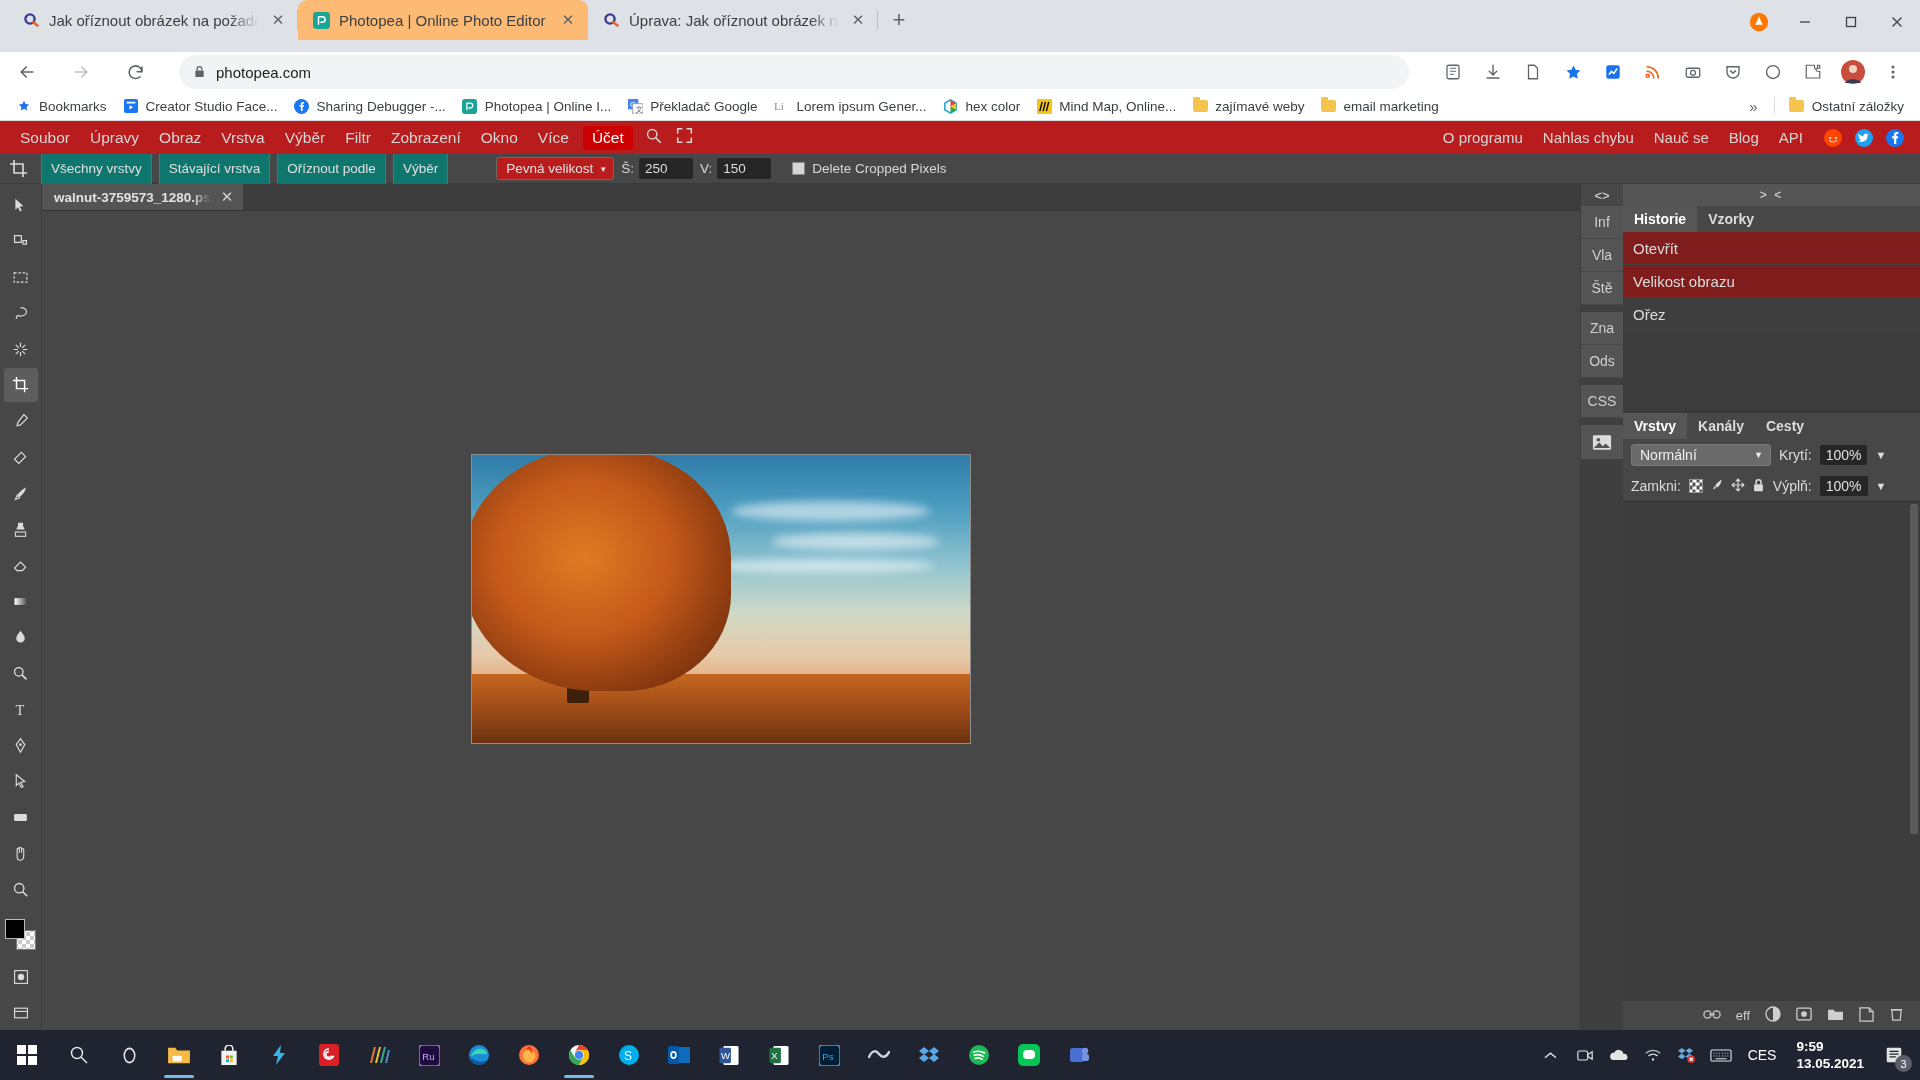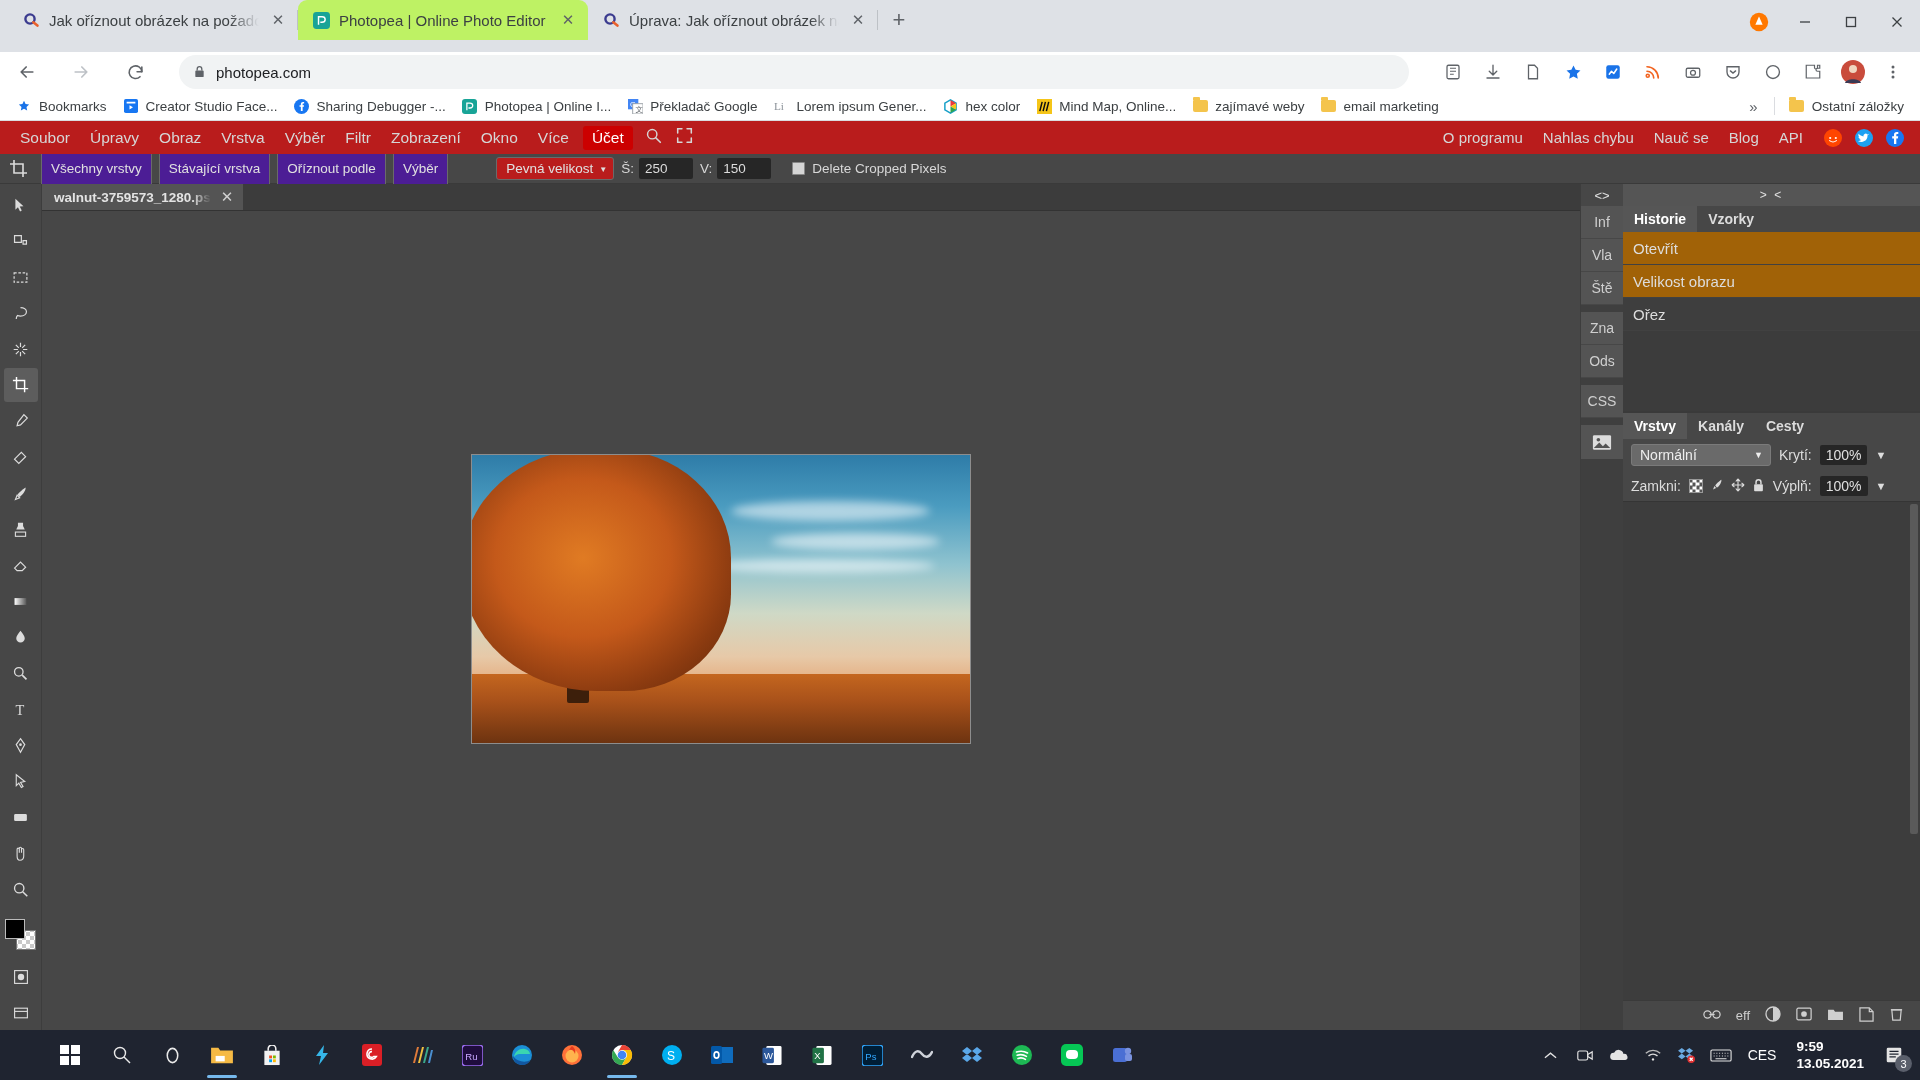--- a/index.html
+++ b/index.html
@@ -16,21 +16,21 @@
   .tabstrip { height:44px; background:#dee1e6; display:flex; align-items:flex-end; padding-left:8px; position:relative; }
   .tab {
     height:40px; width:290px; display:flex; align-items:center; gap:9px;
     padding:0 10px 0 14px; border-radius:9px 9px 0 0; position:relative;
     font-size:15px; color:#3c4043; overflow:hidden;
   }
   .tab.inactive { background:transparent; }
   .tab.inactive::after {
     content:""; position:absolute; right:0; top:10px; height:20px; width:1px; background:#bdc1c6;
   }
-  .tab.active { background:#bef264; }
+  .tab.active { background:#fdba74; }
   .tab-favicon { width:18px; height:18px; flex:0 0 18px; display:flex; align-items:center; justify-content:center; }
   .tab-title { flex:1; white-space:nowrap; overflow:hidden; font-size:15px; }
   .tab.inactive .tab-title { -webkit-mask-image: linear-gradient(to right, #000 86%, transparent 100%); mask-image: linear-gradient(to right,#000 86%, transparent 100%); }
   .tab-close { width:20px; height:20px; flex:0 0 20px; display:flex; align-items:center; justify-content:center; color:#5f6368; font-size:15px; }
   .newtab { width:30px;height:30px; margin:0 0 5px 6px; display:flex;align-items:center;justify-content:center; font-size:22px; color:#5f6368; font-weight:300;}
 
   .wincontrols { position:absolute; right:0; top:0; height:44px; display:flex; align-items:center; }
   .wc-btn { width:46px; height:44px; display:flex; align-items:center; justify-content:center; color:#3c4043; }
 
   .toolbar { height:48px; background:#fff; display:flex; align-items:center; padding:0 9px; gap:18px;margin-top:12px; }
@@ -57,21 +57,21 @@
   .ppa { flex:1; background:#474747; display:flex; flex-direction:column; position:relative; }
 
   .pp-menubar { height:33px; background:#b91c1c; display:flex; align-items:center; padding-left:10px; font-size:15.5px; color:#d6d6d6; position:relative;}
   .mi { padding:4px 10px; cursor:default; white-space:nowrap;}
   .mi.acct { background:#cc0000; color:#fff; border-radius:3px; padding:3px 9px; margin:0 4px;}
   .mi-right { position:absolute; right:14px; display:flex; align-items:center; gap:0px; }
   .mi-right .mi { font-size:15px; }
   .soc { width:22px;height:22px;border-radius:50%; display:inline-flex;align-items:center;justify-content:center;margin-left:9px; color:#d6d6d6;}
 
   .pp-optbar { height:30px; background:#474747; display:flex; align-items:center; gap:7px; padding-left:8px; font-size:13.5px; color:#d8d8d8; border-bottom:1px solid #3a3a3a;}
-  .opt-btn { background:#4c1d95; border:1px solid #6a6a6a; border-radius:3px; padding:19px 9px; white-space:nowrap; color:#e0e0e0;text-align:right;}
+  .opt-btn { background:#0f766e; border:1px solid #6a6a6a; border-radius:3px; padding:19px 9px; white-space:nowrap; color:#e0e0e0;text-align:right;}
   .opt-select { background:#b91c1c; border:1px solid #6a6a6a; border-radius:3px; padding:3px 20px 3px 9px; position:relative; color:#e0e0e0;}
   .opt-select .caret { position:absolute; right:6px; top:50%; transform:translateY(-50%); font-size:8px;}
   .opt-field { display:flex; align-items:center; gap:5px; }
   .opt-input { background:#262626; border:none; border-radius:2px; color:#dcdcdc; width:54px; padding:3px 6px; font-size:13.5px; font-family:"Liberation Sans",sans-serif;}
   .opt-check { display:flex; align-items:center; gap:7px; margin-left:14px;}
   .chkbox { width:13px;height:13px; background:#d5d5d5; border:1px solid #888; border-radius:1px;}
   .crop-tool-ico { width:22px;height:22px; margin-right:4px; display:flex;align-items:center;justify-content:center;}
 
   .pp-body { flex:1; display:flex; min-height:0; }
 
@@ -101,21 +101,21 @@
   .rail-top { height:22px; display:flex;align-items:center;justify-content:center; font-size:13px; color:#e3e3e3; width:100%; background:#474747;}
   .rail-item { height:33px; width:100%; display:flex;align-items:center;justify-content:center; background:#545454; border-bottom:1px solid #474747;}
   .rail-gap { height:7px; width:100%;}
   .rail-icon { height:34px; width:100%; display:flex;align-items:center;justify-content:center; background:#545454;}
 
   .panel-col { flex:1; display:flex; flex-direction:column; min-width:0;}
   .panel-hdr-bar { height:22px; background:#555; display:flex; align-items:center; justify-content:center; color:#e0e0e0; font-size:12px; letter-spacing:2px;}
   .tabs-row { height:26px; background:#474747; display:flex; align-items:stretch; font-size:14px; font-weight:bold;}
   .ptab { padding:0 11px; display:flex; align-items:center; color:#dcdcdc; }
   .ptab.active { background:#565656; color:#fff;}
-  .hist-list { background:#a16207; }
+  .hist-list { background:#7f1d1d; }
   .hist-item { height:33px; display:flex; align-items:center; padding-left:10px; font-size:15px; color:#ddd; border-bottom:1px solid #414141;}
   .hist-item.sel { background:#3e3e3e;}
   .hist-fill { background:#3c3c3c; height:82px; border-bottom:2px solid #3a3a3a;}
 
   .layers-pane { flex:1; display:flex; flex-direction:column; background:#474747; min-height:0;}
   .lay-row { display:flex; align-items:center; gap:8px; padding:5px 8px; font-size:14px; color:#ddd;}
   .lay-select { background:#6a6a6a; border:1px solid #7a7a7a; border-radius:3px; padding:2px 8px; width:140px; position:relative; color:#eee; font-size:14px;}
   .lay-select .caret { position:absolute; right:7px; top:50%; transform:translateY(-50%); font-size:9px;}
   .numbox { background:#262626; border-radius:2px; padding:2px 6px; color:#e0e0e0; min-width:46px; text-align:left;}
   .tri { font-size:11px; color:#ddd;}
@@ -124,21 +124,21 @@
 
   .layer-list { flex:1; background:#3d3d3d; border-top:1px solid #353535; position:relative; min-height:0;}
   .layer-item { height:36px; background:#545454; display:flex; align-items:center; gap:9px; padding:0 10px; border-bottom:1px solid #444;}
   .eye { width:16px; display:flex;align-items:center;justify-content:center; color:#ddd;}
   .layer-thumb { width:36px;height:26px; border:1px dashed #c5c5c5; overflow:hidden; position:relative;}
   .layer-name { font-size:14.5px; color:#e8e8e8;}
   .layer-scroll { position:absolute; right:2px; top:2px; width:8px; height:330px; background:#5a5a5a; border-radius:2px;}
   .layer-footer { height:30px; background:#474747; display:flex; align-items:center; justify-content:flex-end; gap:15px; padding-right:16px; color:#cfcfcf; font-size:13px; border-top:1px solid #3a3a3a;}
 
   
-  .taskbar { height:50px; background:#1f2430; display:flex; align-items:center; position:relative;padding-left:43px; }
+  .taskbar { height:50px; background:#1f2430; display:flex; align-items:center; position:relative; }
   .tb-start { width:54px; height:50px; display:flex;align-items:center;justify-content:center;}
   .tb-item { width:50px;height:50px; display:flex;align-items:center;justify-content:center; position:relative;}
   .tb-item.run::after { content:""; position:absolute; bottom:2px; left:10px; right:10px; height:3px; background:#76b9ed; border-radius:2px;}
   .tray { position:absolute; right:0; height:50px; display:flex; align-items:center; gap:0px; padding-right:6px;}
   .tray-i { width:34px;height:50px; display:flex;align-items:center;justify-content:center; color:#e4e4e4;}
   .clock { color:#fff; font-size:13.5px; line-height:17px; text-align:left; padding:0 10px;font-weight:bold;}
   .tray-badge { position:relative; width:40px;height:50px; display:flex;align-items:center;justify-content:center;}
   .badge-n { position:absolute; right:2px; bottom:8px; width:17px;height:17px; border-radius:50%; background:#5a5f6b; color:#fff; font-size:11px; display:flex;align-items:center;justify-content:center;}
   .lang { color:#fff; font-size:14px; padding:0 10px;}
 

